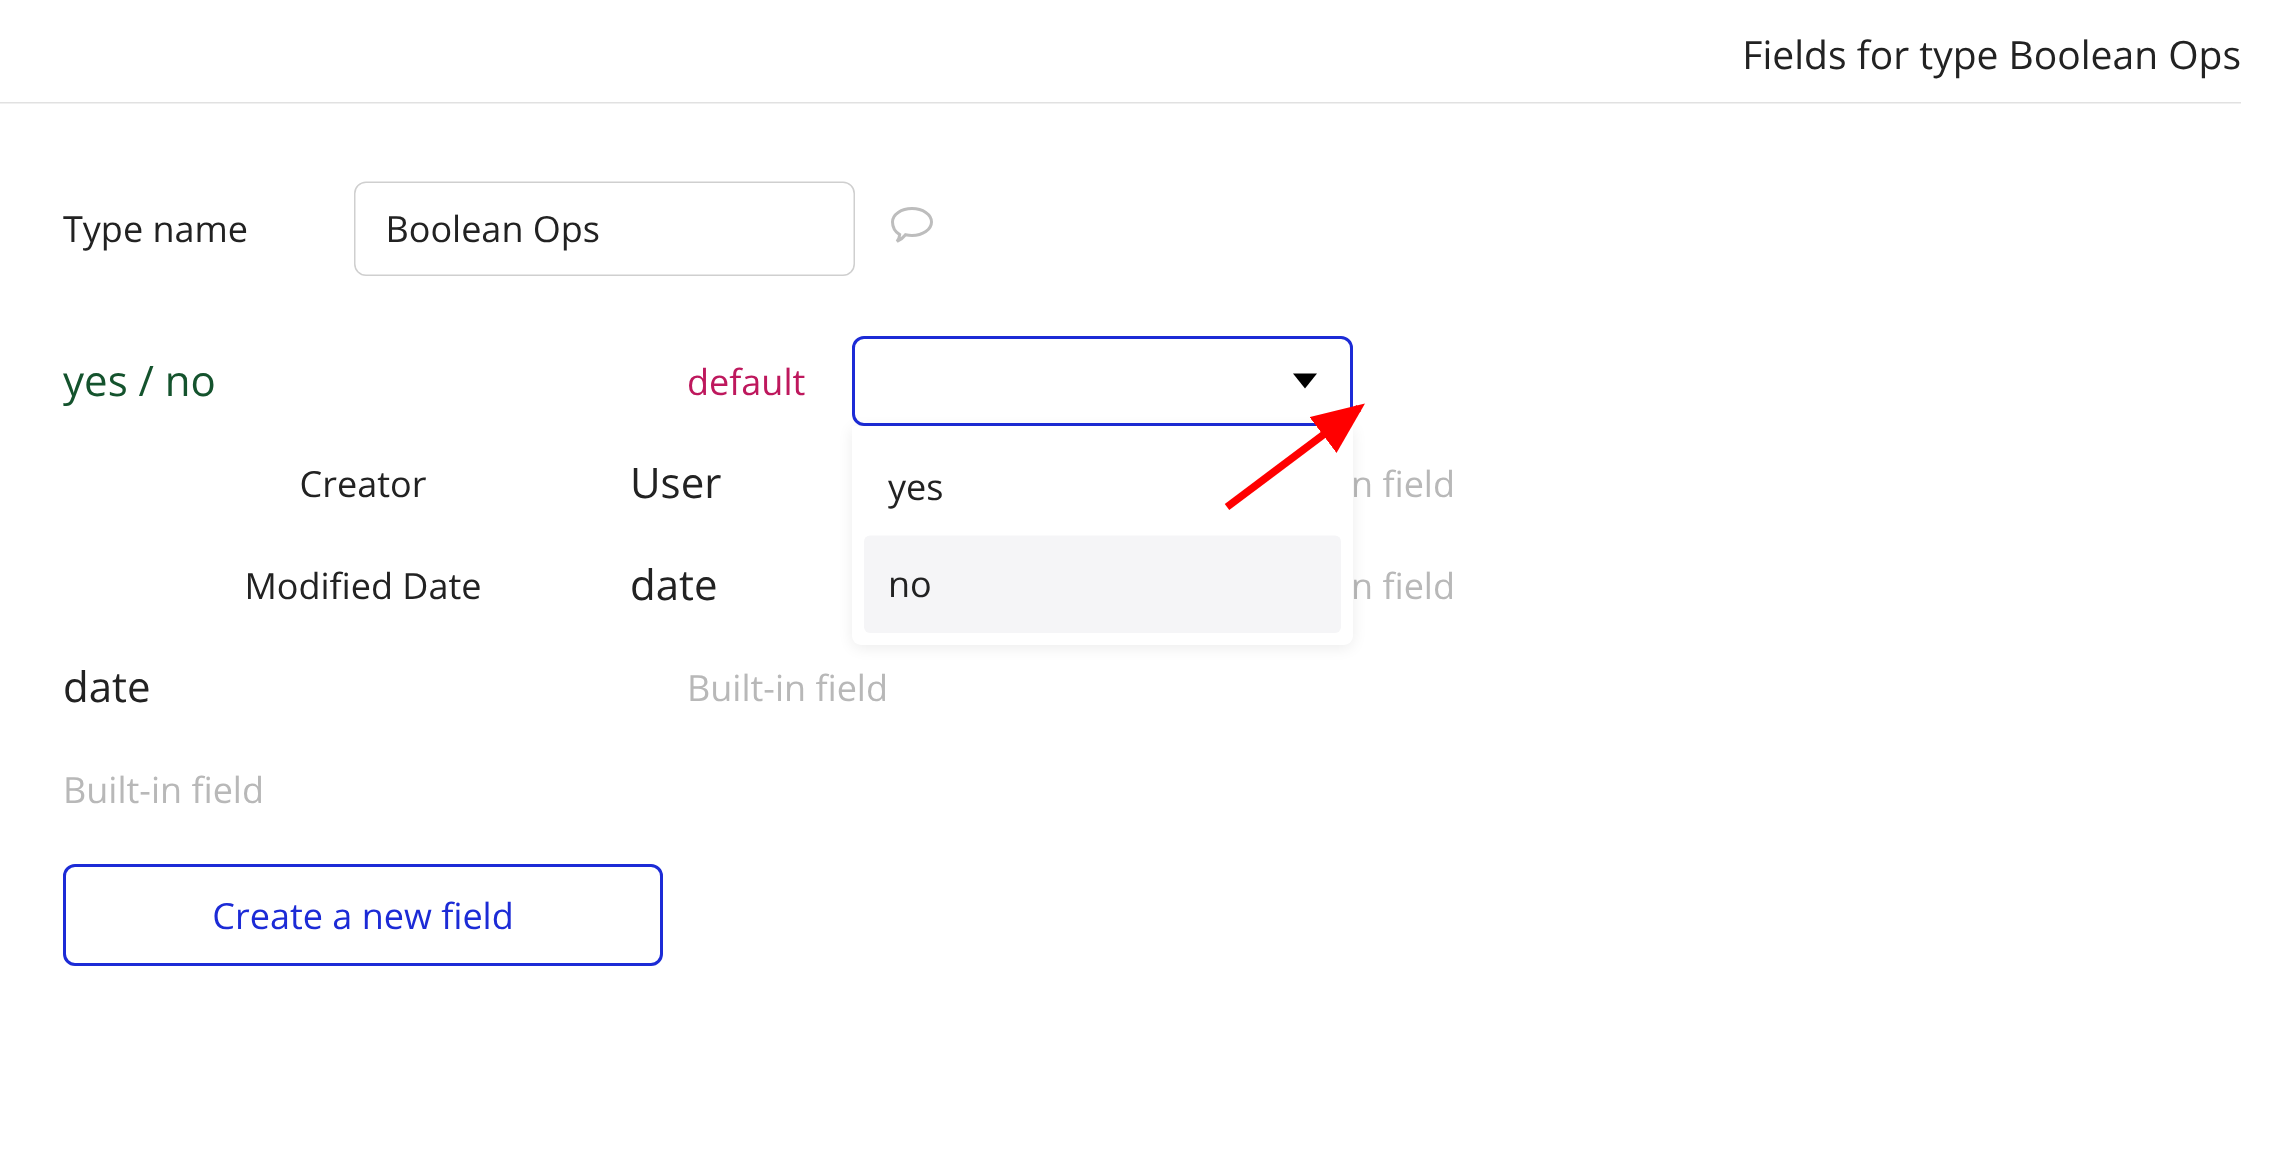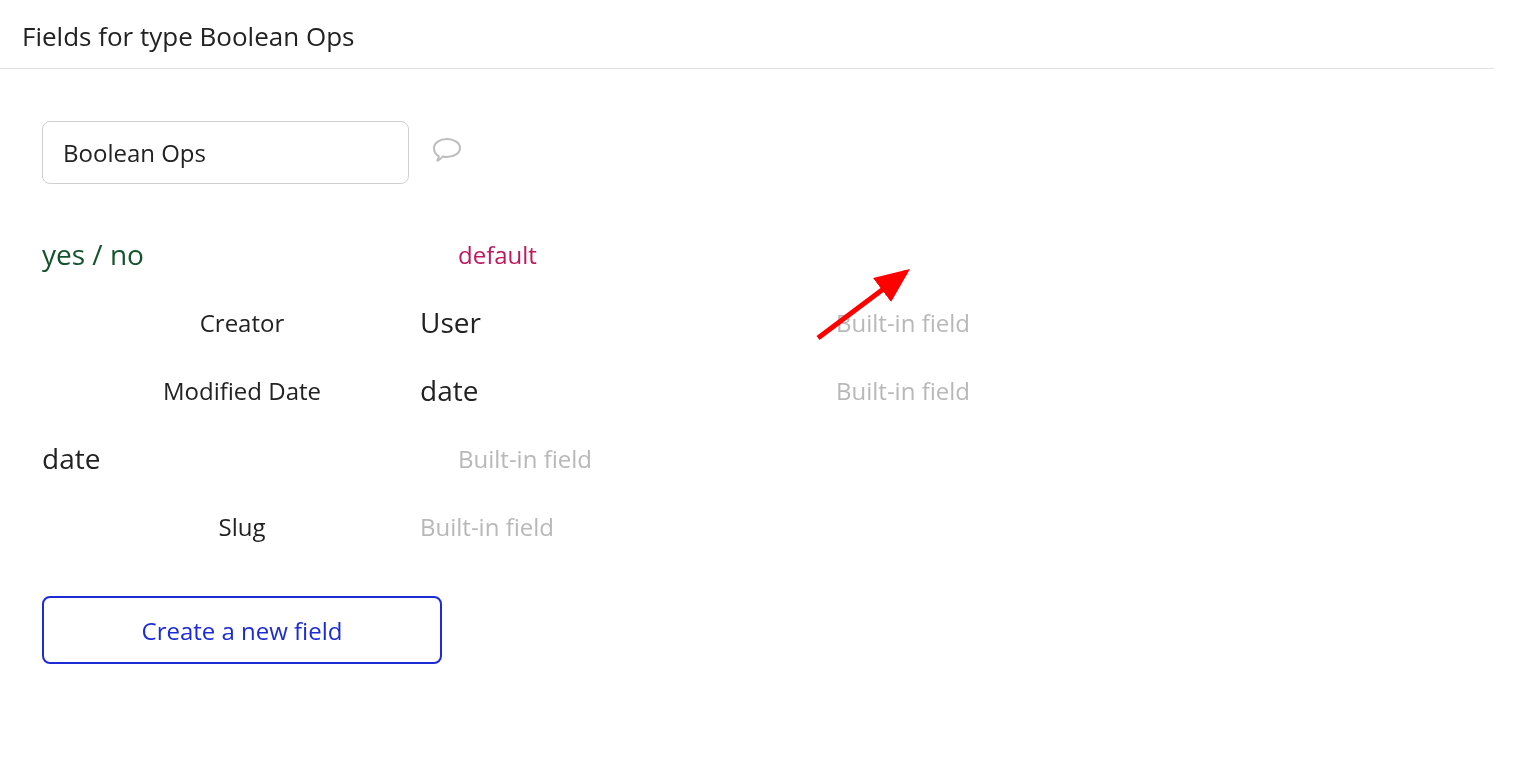--- a/index.html
+++ b/index.html
@@ -11,20 +11,21 @@
       height: 770px;
       overflow: hidden;
       position: relative;
     }
     .page-title {
       font-size: 26px;
       font-weight: 400;
       padding: 18px 0 14px 22px;
       border-bottom: 1px solid #e1e1e1;
       width: calc(100% - 22px);
+      text-align: right;
     }
     .content {
       padding: 52px 0 0 42px;
     }
     .row {
       display: flex;
       align-items: center;
       margin-bottom: 36px;
     }
     .type-name-label {
@@ -36,21 +37,21 @@
       border: 1px solid #cfcfcf;
       border-radius: 8px;
       padding: 14px 20px;
       font-size: 24px;
       color: #222;
       background: #fff;
       font-family: inherit;
       outline: none;
     }
     .type-name-input {
-      width: 367px;
+      width: 334px;
     }
     .comment-icon {
       margin-left: 22px;
       color: #bdbdbd;
     }
     .fields-area {
       margin-top: 16px;
     }
     .field-row {
       display: flex;
@@ -112,21 +113,21 @@
       padding: 16px 16px;
       font-size: 24px;
       color: #222;
       border-radius: 4px;
       cursor: pointer;
     }
     .dropdown-option.hover {
       background: #f5f5f7;
     }
     .create-btn {
-      margin-top: 36px;
+      margin-top: 16px;
       width: 400px;
       height: 68px;
       border: 2px solid #1c2bd6;
       border-radius: 8px;
       background: #fff;
       color: #1c2bd6;
       font-size: 24px;
       font-family: inherit;
       cursor: pointer;
     }
@@ -139,54 +140,64 @@
     }
   </style>
 </head>
 <body>
 
 <div class="page-title">Fields for type Boolean Ops</div>
 
 <div class="content">
 
   <div class="row">
+    <div class="type-name-label">Type name</div>
     <input class="text-input type-name-input" value="Boolean Ops" style="">
     <span class="comment-icon">
       <svg width="32" height="28" viewBox="0 0 32 28" fill="none" stroke="currentColor" stroke-width="2">
         <path d="M3 12c0-5 5.8-9 13-9s13 4 13 9-5.8 9-13 9c-1.5 0-3-.2-4.3-.5C9.8 23 6 25 6 25c1.2-1.6 1.7-3.4 1.8-4.6C5 18.7 3 15.6 3 12z"></path>
       </svg>
     </span>
   </div>
 
   <div class="fields-area">
 
     <div class="field-row">
       <div class="col-type">yes / no</div>
       <div class="col-default-label">default</div>
+      <div class="col-default-input">
+        <div class="default-select">
+          <span></span>
+          <span class="chevron-down"></span>
+        </div>
+        <div class="dropdown-panel">
+          <div class="dropdown-option">yes</div>
+          <div class="dropdown-option hover">no</div>
+        </div>
+      </div>
     </div>
 
     <div class="field-row builtin">
       <div class="col-name">Creator</div>
       <div class="col-type">User</div>
       <div class="builtin-label">Built-in field</div>
     </div>
 
     <div class="field-row builtin">
       <div class="col-name">Modified Date</div>
       <div class="col-type">date</div>
       <div class="builtin-label">Built-in field</div>
     </div>
 
     <div class="field-row builtin">
       <div class="col-type">date</div>
       <div class="builtin-label">Built-in field</div>
     </div>
 
     <div class="field-row builtin">
-      <div class="col-name">Slug</div>
       <div class="builtin-label">Built-in field</div>
     </div>
 
     <button class="create-btn">Create a new field</button>
 
   </div>
 </div>
 
 <svg class="annotation-arrow" width="120" height="90">
   <defs>

